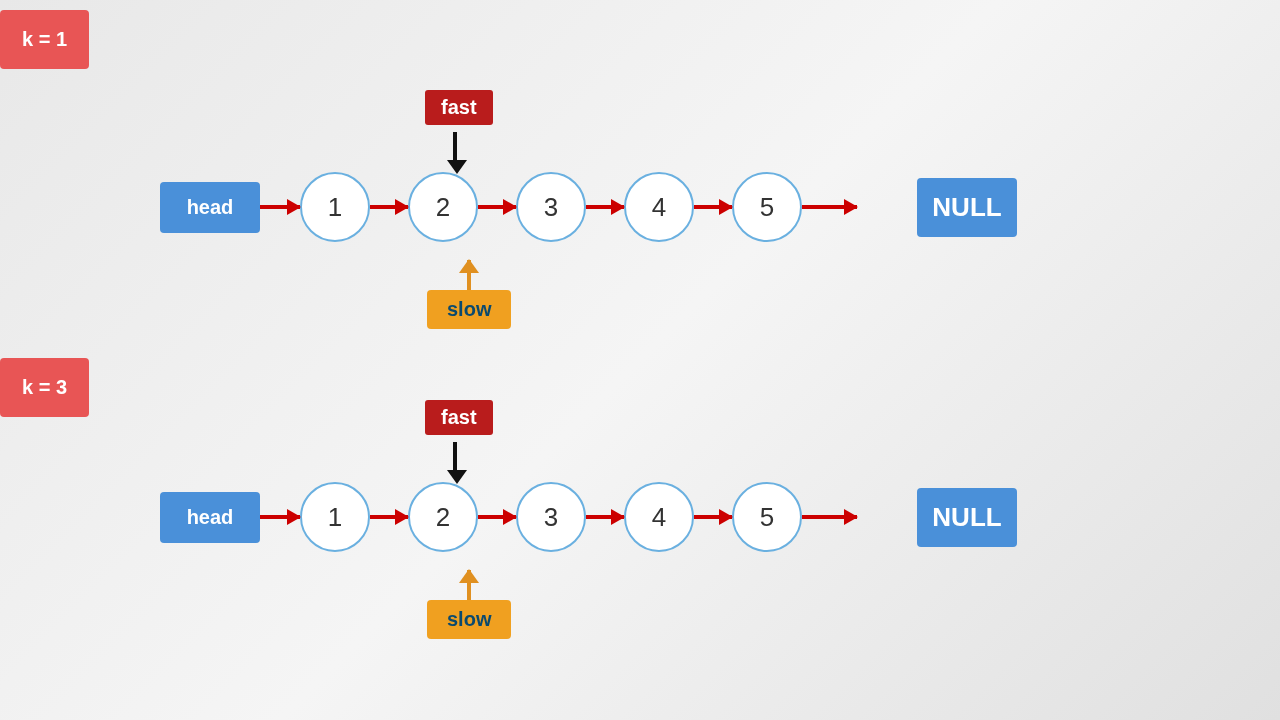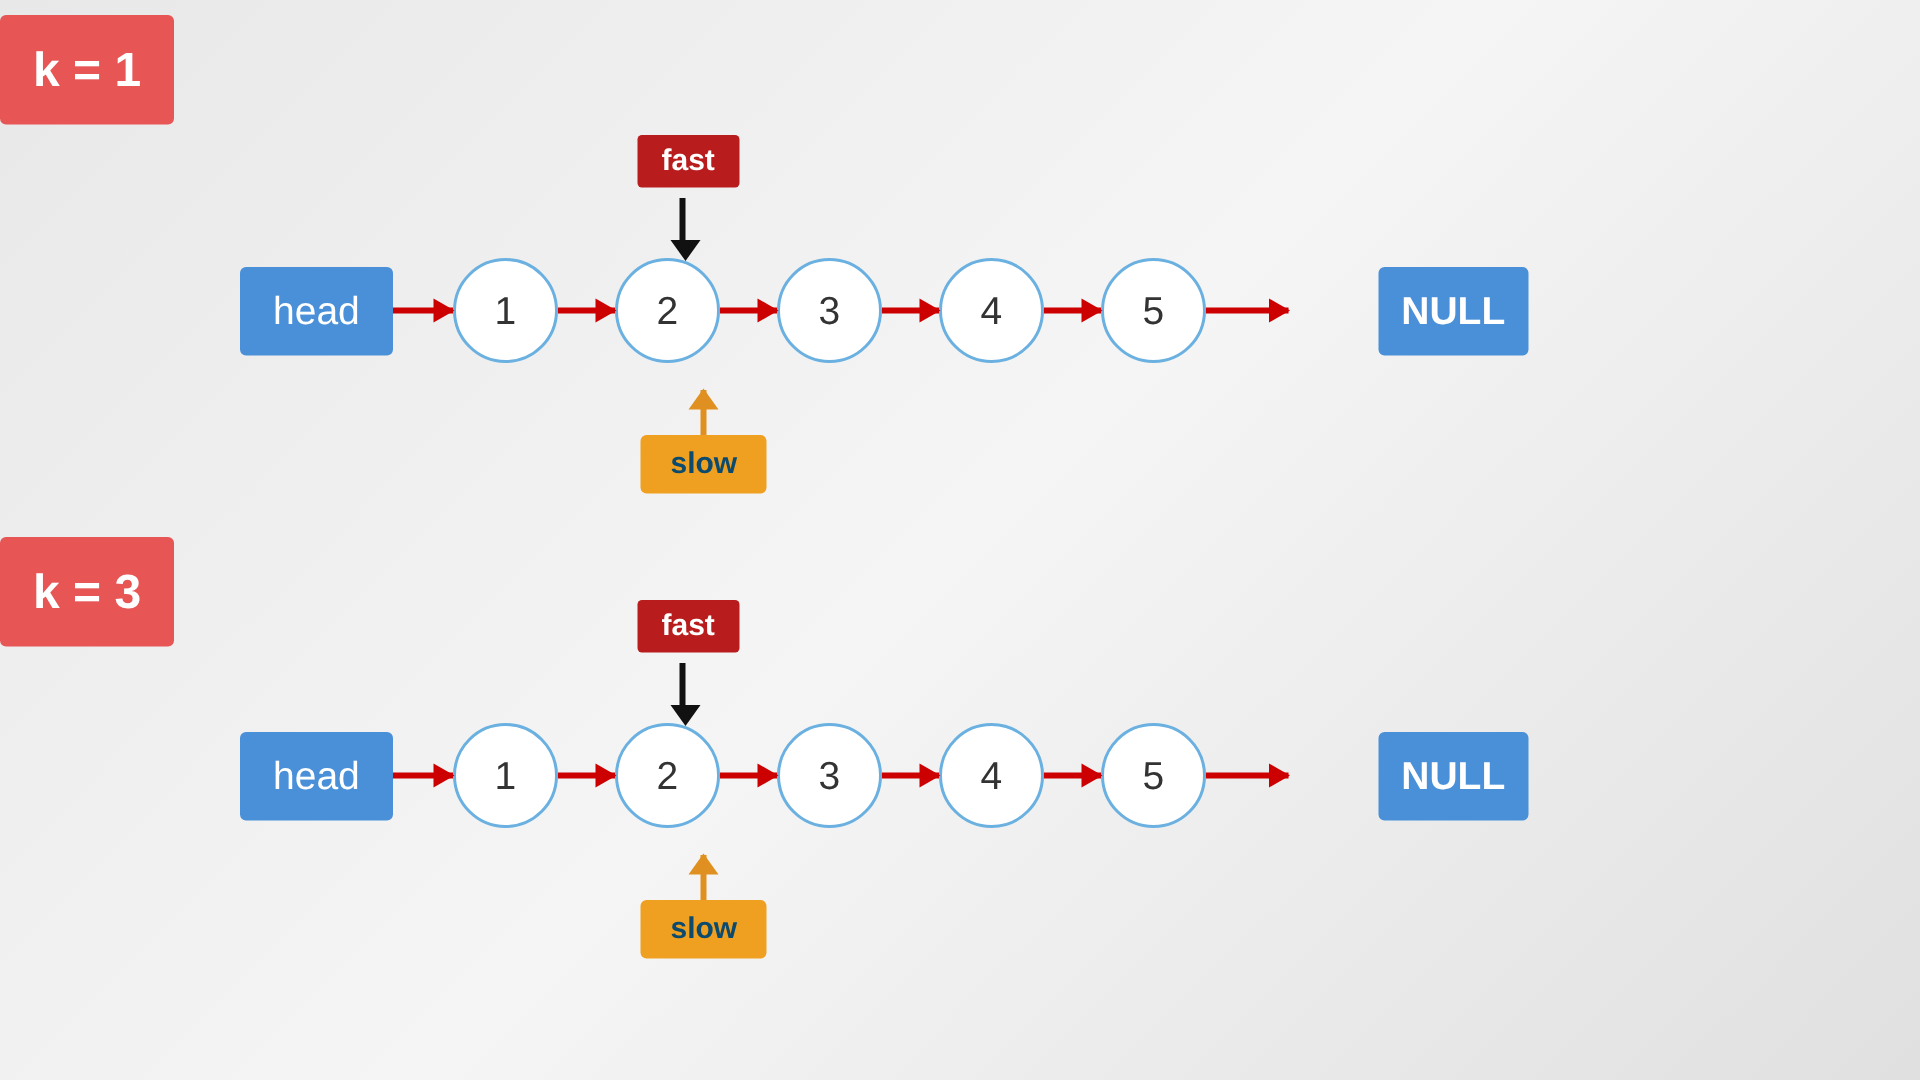--- a/index.html
+++ b/index.html
@@ -11,21 +11,21 @@
       overflow: hidden;
       position: relative;
     }
 
     
     .k-badge {
       position: absolute;
       left: 0;
       background: #e85555;
       color: white;
-      font-size: 32px;
+      font-size: 20px;
       font-weight: bold;
       padding: 18px 22px;
       border-radius: 4px;
     }
 
     #k1-badge { top: 10px; }
     #k3-badge { top: 358px; }
 
     
     .diagram {
@@ -85,22 +85,22 @@
       top: 82px;
       left: 0;
       display: flex;
       align-items: center;
     }
 
     
     .head-box {
       background: #4a90d9;
       color: white;
-      font-size: 26px;
-      font-weight: normal;
+      font-size: 20px;
+      font-weight: bold;
       padding: 14px 22px;
       border-radius: 4px;
       min-width: 100px;
       text-align: center;
     }
 
     
     .null-box {
       background: #4a90d9;
       color: white;

